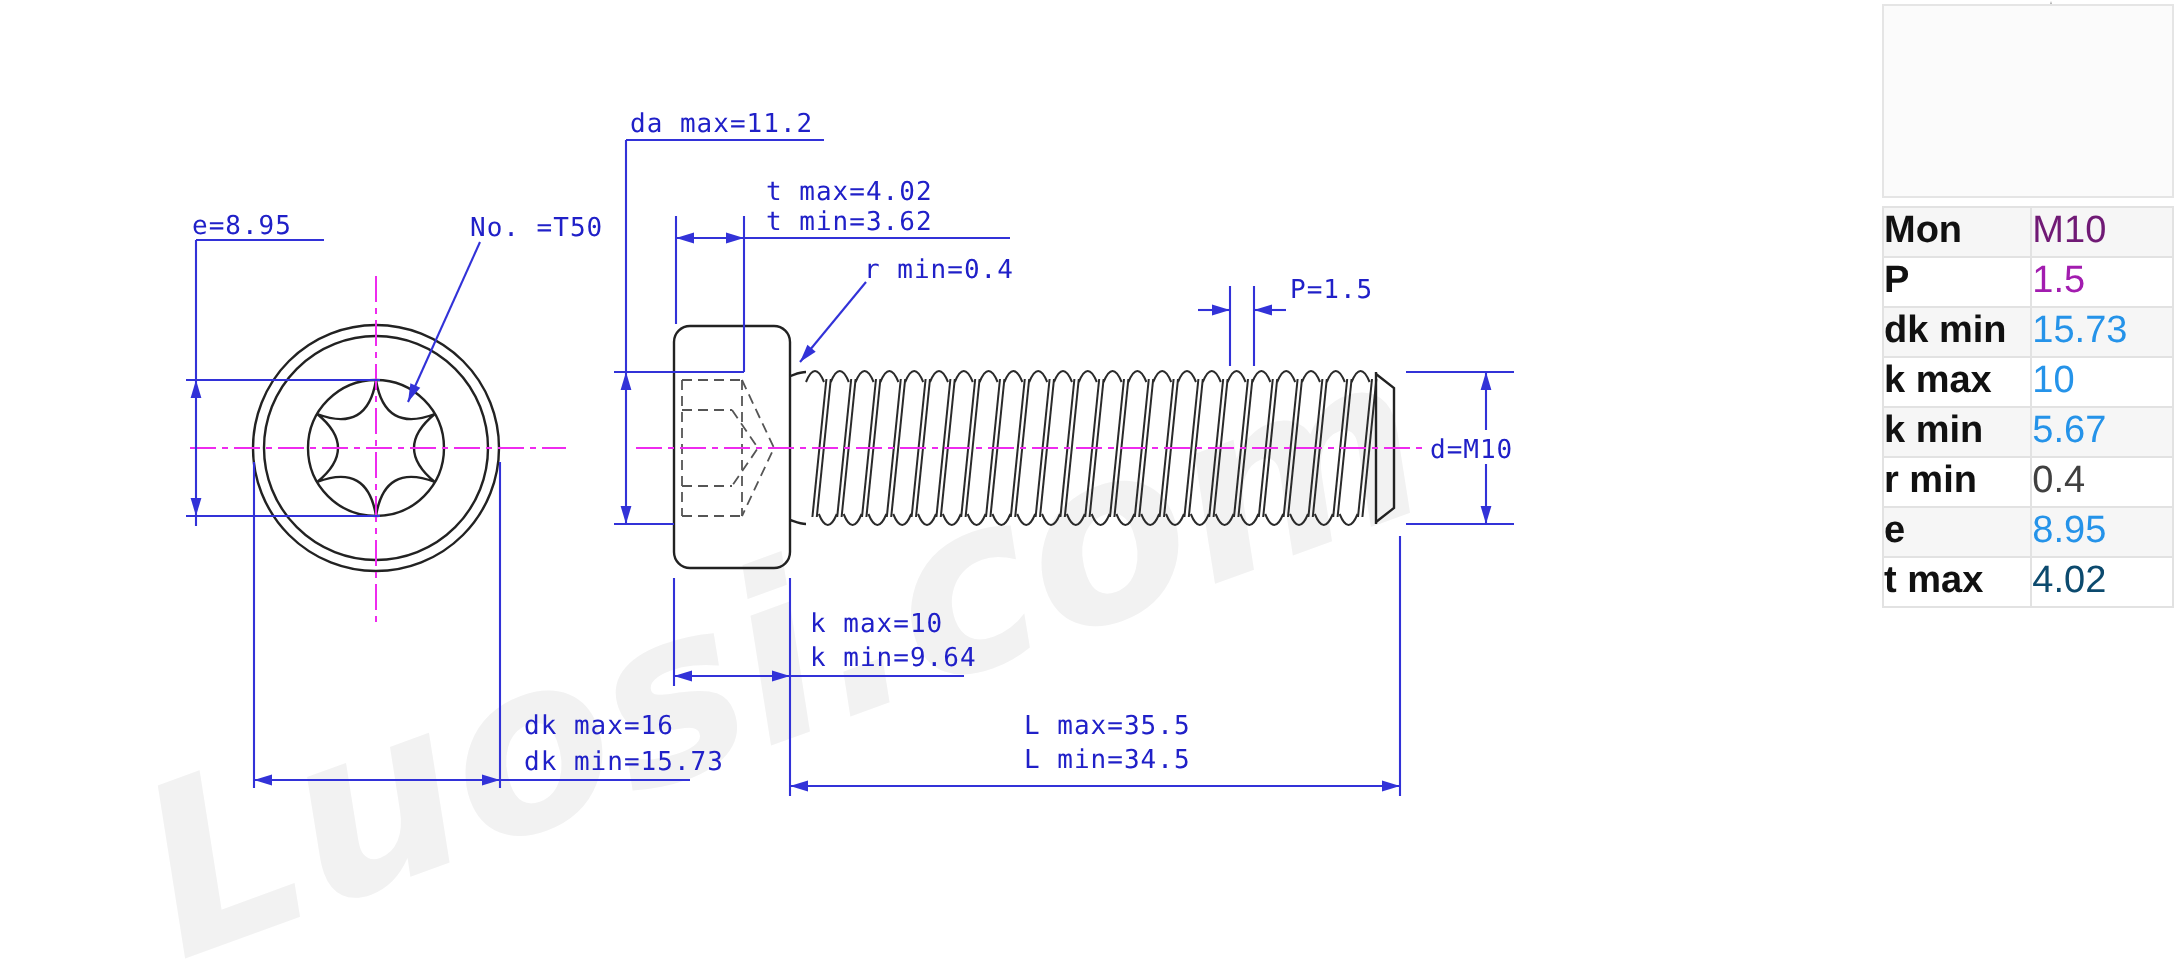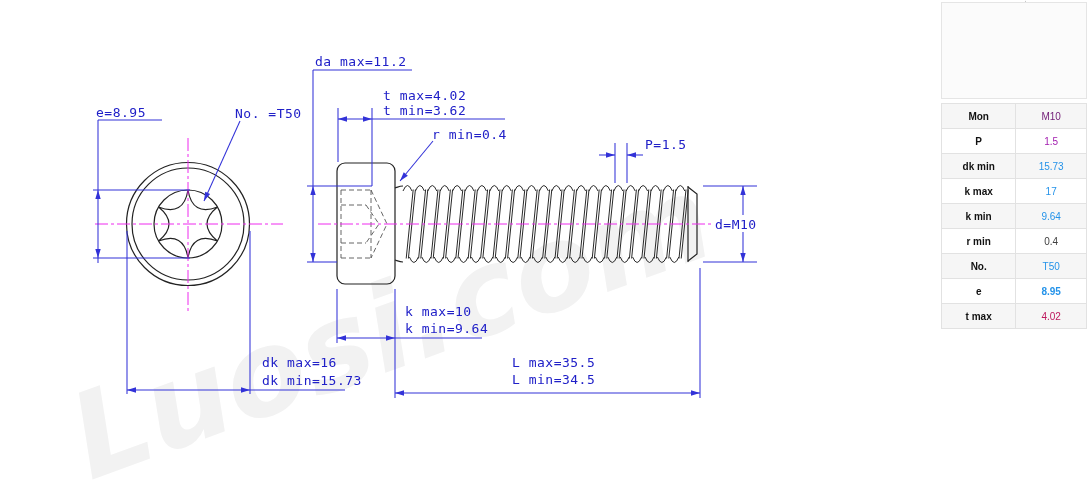--- a/index.html
+++ b/index.html
@@ -7,22 +7,22 @@
        font-family:"Liberation Sans",sans-serif;}
   #draw{position:absolute;left:0;top:0;}
   .cad{font-family:"DejaVu Sans Mono",monospace;font-size:13px;fill:#2020c8;letter-spacing:.5px;}
   .blk{stroke:#222;stroke-width:1.2;fill:none;}
   .thr{stroke:#2a2a2a;stroke-width:1;fill:none;}
   .hid{stroke:#555;stroke-width:.9;fill:none;stroke-dasharray:5 3;}
   .dim{stroke:#3232d8;stroke-width:1.05;fill:none;}
   .cl {stroke:#ee2bee;stroke-width:1;fill:none;stroke-dasharray:13 3 3 3;}
   .arr{fill:#3232d8;stroke:none;}
   #spec{position:absolute;left:941px;top:103px;width:146px;border-collapse:collapse;}
-  #spec td{height:24px;border:1px solid #e2e2e2;text-align:center;vertical-align:middle;
-           font-size:10px;padding:0;}
+  #spec td{height:24px;border:1px solid #e2e2e2;text-align:left;vertical-align:middle;
+           font-size:19px;padding:0;}
   #spec td.lbl{font-weight:bold;color:#111;width:75px;}
   #spec td.val{width:71px;}
   #spec tr:nth-child(odd) td{background:#f6f6f6;}
   #spec tr:nth-child(even) td{background:#ffffff;}
   #photo{position:absolute;left:941px;top:2px;width:144px;height:95px;background:#fbfbfb;
          border:1px solid #e5e5e5;}
 </style>
 </head>
 <body>
 
@@ -278,36 +278,32 @@
       <tr>
         <td class="lbl">P</td>
         <td class="val" style="color: #a21caf;">1.5</td>
       </tr>
       <tr>
         <td class="lbl">dk min</td>
         <td class="val" style="color: rgb(37, 147, 233);">15.73</td>
       </tr>
       <tr>
         <td class="lbl">k max</td>
-        <td class="val" style="color: rgb(37, 147, 233);">17</td>
+        <td class="val" style="color: rgb(37, 147, 233);">10</td>
       </tr>
       <tr>
         <td class="lbl">k min</td>
-        <td class="val" style="color: rgb(37, 147, 233);">9.64</td>
+        <td class="val" style="color: rgb(37, 147, 233);">5.67</td>
       </tr>
       <tr>
         <td class="lbl">r min</td>
         <td class="val" style="color: #404040;">0.4</td>
       </tr>
       <tr>
-        <td class="lbl">No.</td>
-        <td class="val" style="color: rgb(37, 147, 233);">T50</td>
-      </tr>
-      <tr>
         <td class="lbl">e</td>
-        <td class="val" style="color: rgb(37, 147, 233); font-weight: bold;">8.95</td>
+        <td class="val" style="color: rgb(37, 147, 233);">8.95</td>
       </tr>
       <tr>
         <td class="lbl">t max</td>
-        <td class="val" style="color: #be185d; margin-top: 36px;">4.02</td>
+        <td class="val" style="color: #0c4a6e; margin-top: 36px;">4.02</td>
       </tr>
     </tbody>
   </table>
 
 </body></html>

